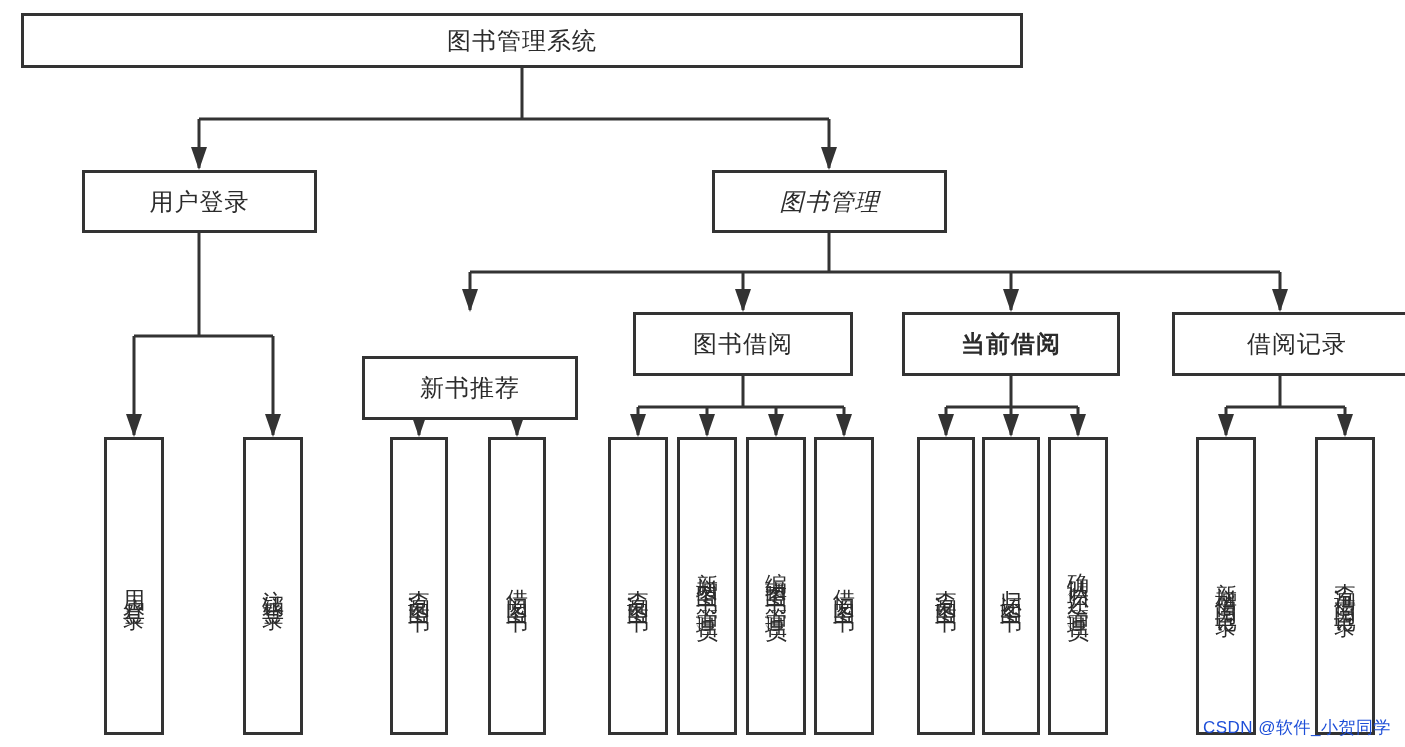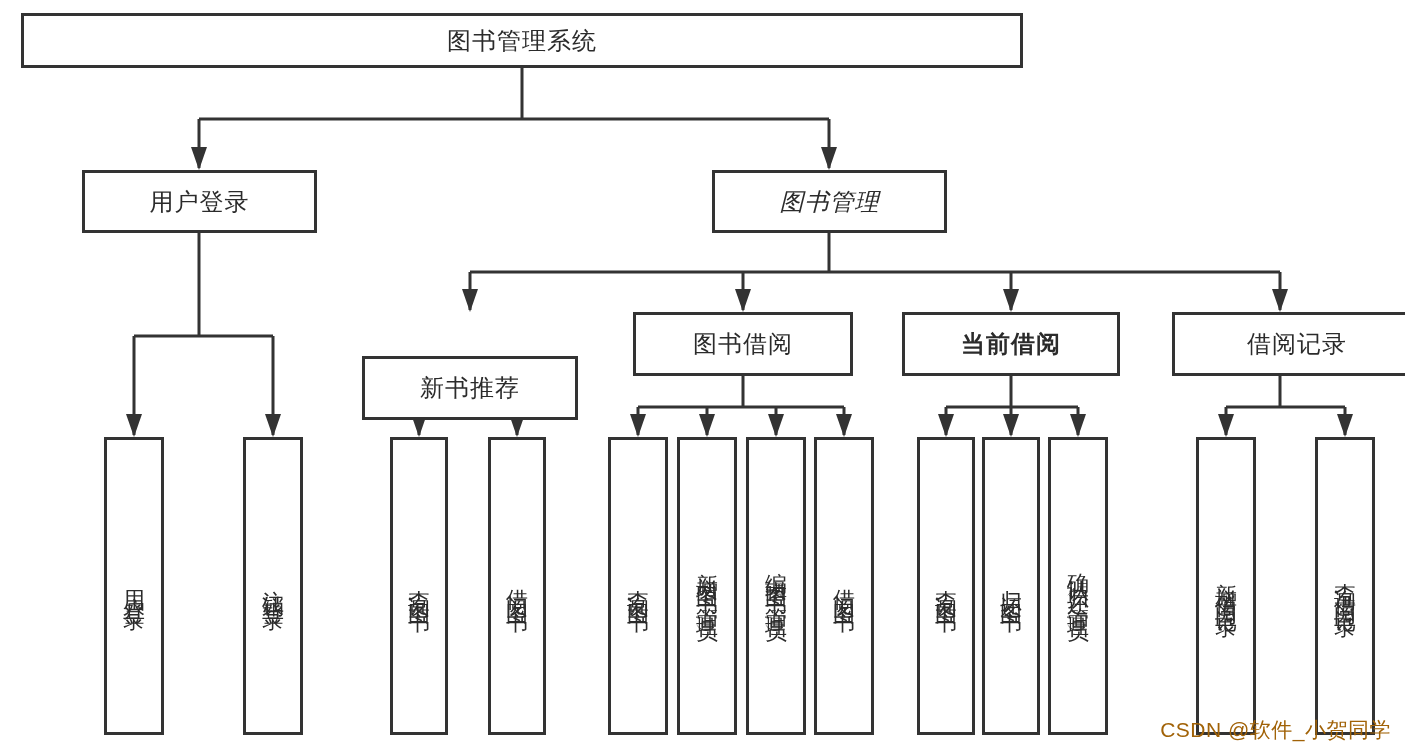--- a/index.html
+++ b/index.html
@@ -47,22 +47,22 @@
     writing-mode: vertical-rl;
     text-orientation: mixed;
     letter-spacing: 7px;
     line-height: 1;
     white-space: nowrap;
   }
   .watermark {
     position: absolute;
     right: 14px;
     top: 716px;
-    font-size: 21px;
-    color: #a16207;
+    font-size: 17px;
+    color: #1d4ed8;
     letter-spacing: 0.5px;
     z-index: 3;
     white-space: nowrap;
   }
 </style>
 </head>
 <body>
 
 <div class="canvas">
 

